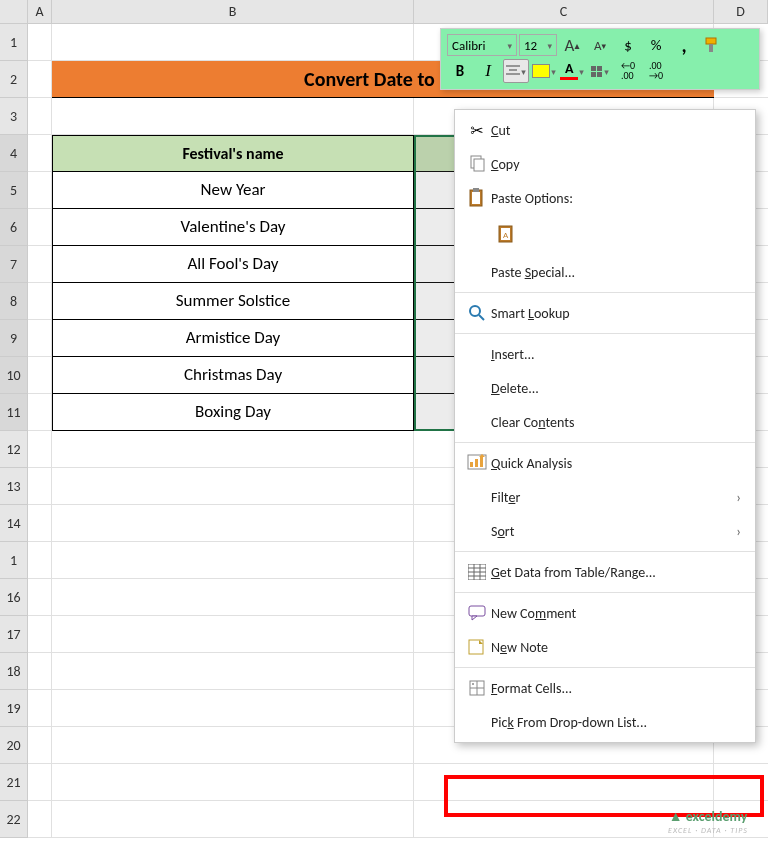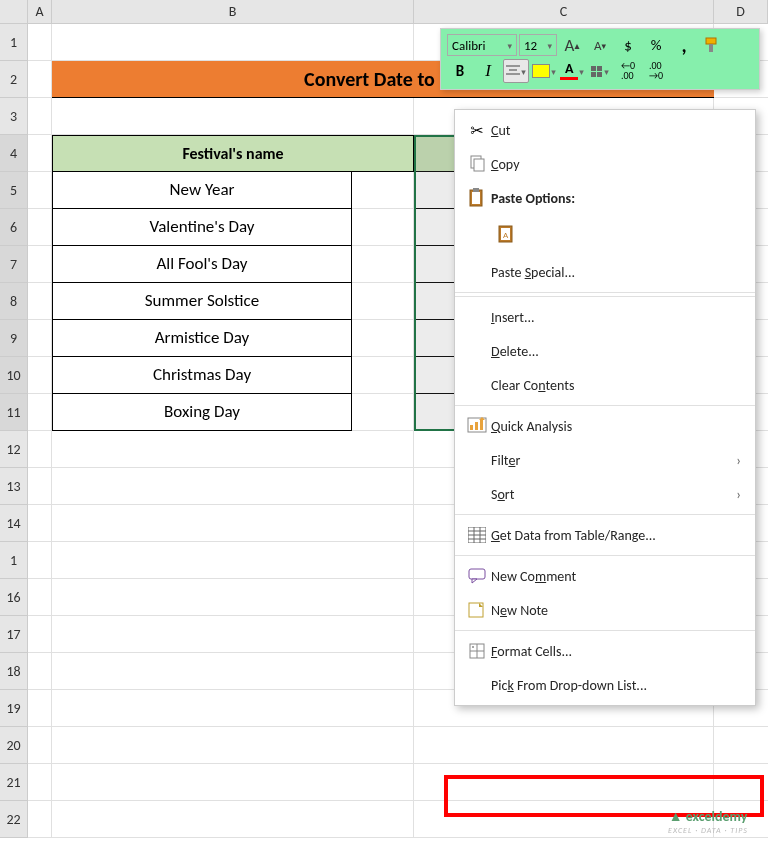--- a/index.html
+++ b/index.html
@@ -79,21 +79,21 @@
     .table-header2 {
       position:absolute;
       left:386px; top:111px;
       width:50px; height:37px;
       background:#c6e0b4;
       border:1px solid #000;
       border-left:none;
     }
     .data-cell {
       position:absolute;
-      left:24px; width:300px; height:37px;
+      left:24px; width:362px; height:37px;
       border:1px solid #000; border-top:none;
       text-align:center; line-height:36px;
       font-size:17px;
     }
     .data-cell-c {
       position:absolute;
       left:386px; width:50px; height:37px;
       border:1px solid #000; border-top:none; border-left:none;
       background:#fff;
     }
@@ -136,21 +136,21 @@
       height:34px;
       padding:0 14px 0 8px;
       cursor:pointer;
       position:relative;
     }
     .ctx-icon { width:28px; display:flex; align-items:center; justify-content:center; font-size:16px;}
     .ctx-label { flex:1; color:#262626;}
     .ctx-label u { text-decoration:underline; }
     .ctx-arrow { color:#666; font-size:14px;}
     .ctx-sep { height:1px; background:#e0e0e0; margin:3px 0;}
-    .ctx-heading { font-weight:bold; }
+    .ctx-heading { font-weight:normal; }
     .paste-opts { padding:4px 0 6px 36px; }
     .paste-btn { width:32px; height:30px; border:1px solid transparent; display:inline-flex; align-items:center; justify-content:center; border-radius:3px;}
     .highlight-box {
       position:absolute;
       border:4px solid #ff0000;
       pointer-events:none;
     }
     .watermark {
       position:absolute;
       right:20px; bottom:25px;
@@ -452,20 +452,29 @@
           <rect x="4" y="5" width="9" height="12" fill="#fff"></rect>
           <text x="6" y="15" font-size="9" fill="#bb7a2a">A</text>
         </svg>
     </div>
   </div>
   <div class="ctx-item">
     <div class="ctx-icon"></div>
     <div class="ctx-label">Paste <u>S</u>pecial...</div>
   </div>
   <div class="ctx-sep"></div>
+  <div class="ctx-item">
+    <div class="ctx-icon" style="color:#2a7ab0;">
+      <svg width="18" height="18">
+          <circle cx="7" cy="7" r="5" fill="none" stroke="#2a7ab0" stroke-width="2"></circle>
+          <line x1="11" y1="11" x2="16" y2="16" stroke="#2a7ab0" stroke-width="2"></line>
+        </svg>
+    </div>
+    <div class="ctx-label">Smart <u>L</u>ookup</div>
+  </div>
   <div class="ctx-sep"></div>
   <div class="ctx-item">
     <div class="ctx-icon"></div>
     <div class="ctx-label"><u>I</u>nsert...</div>
   </div>
   <div class="ctx-item">
     <div class="ctx-icon"></div>
     <div class="ctx-label"><u>D</u>elete...</div>
   </div>
   <div class="ctx-item">

